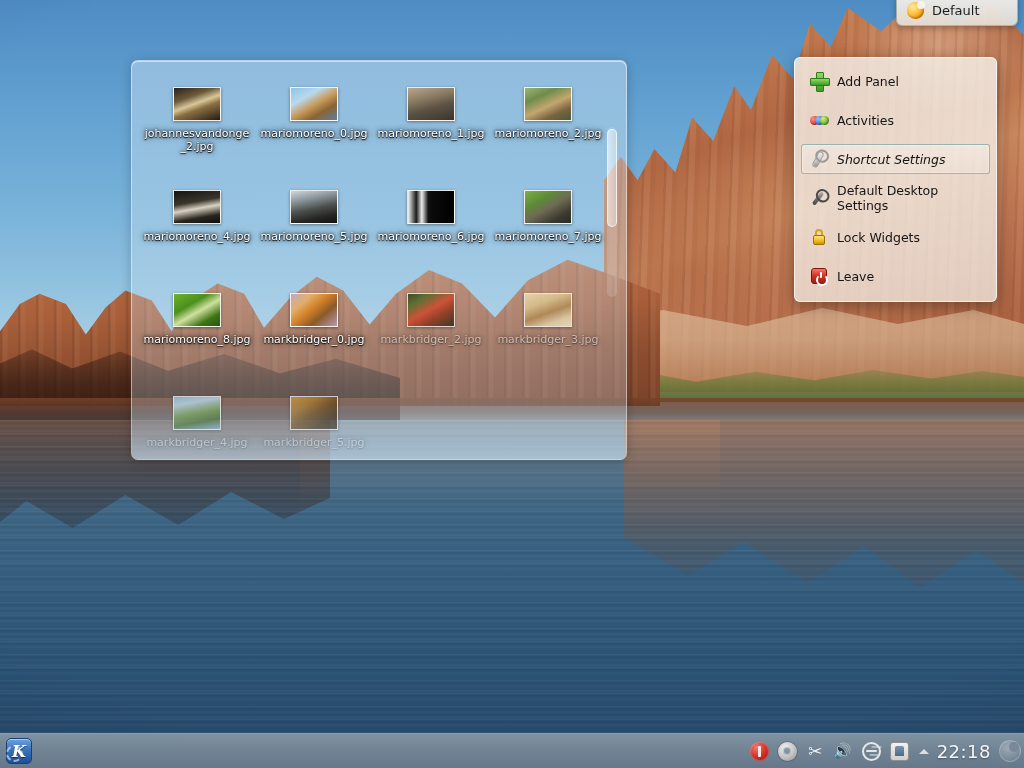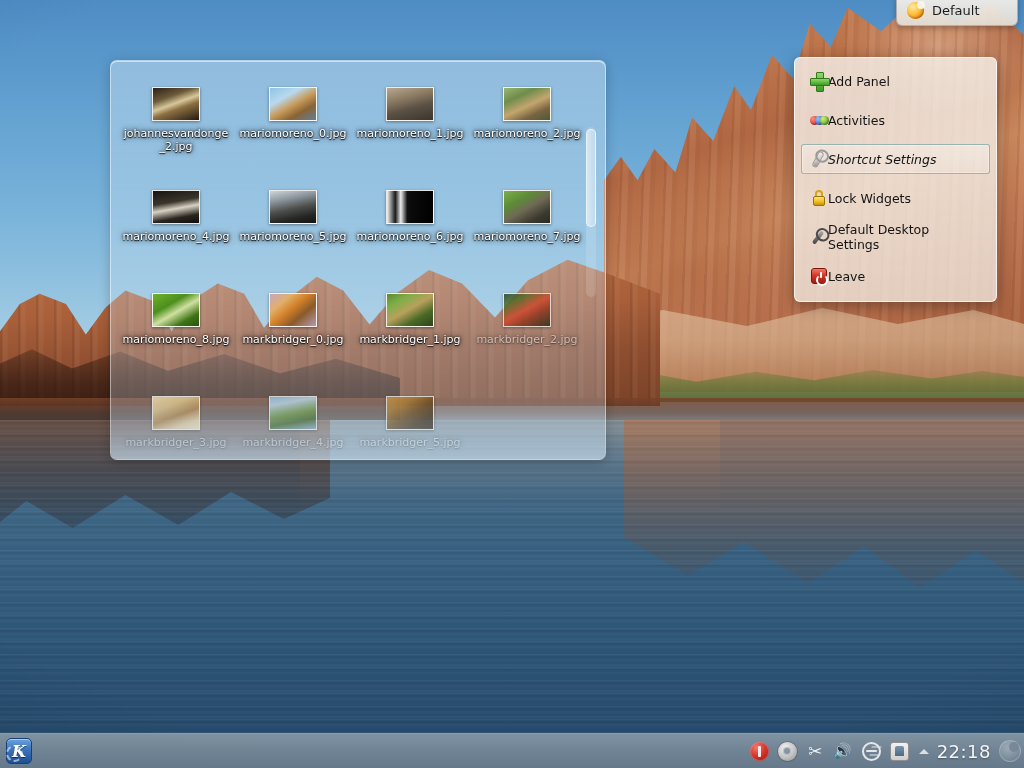--- a/index.html
+++ b/index.html
@@ -153,21 +153,21 @@
       transparent 3px, transparent 26px);
   }
   
   .vignette {
     left: 0; top: 0; width: 1024px; height: 768px;
     background: radial-gradient(ellipse 120% 100% at 50% 45%, transparent 55%, rgba(0,0,0,.16) 100%);
   }
 
   
   #folderview {
-    position: absolute; left: 110px; top: 60px; width: 496px; height: 400px;
+    position: absolute; left: 131px; top: 60px; width: 496px; height: 400px;
     background: linear-gradient(180deg, rgba(225,238,248,.42) 0%, rgba(206,226,241,.34) 45%, rgba(196,218,236,.26) 100%);
     border: 1px solid rgba(255,255,255,.48);
     border-radius: 7px;
     box-shadow: 0 2px 12px rgba(0,0,0,.22), inset 0 1px 0 rgba(255,255,255,.55);
     overflow: hidden;
   }
   
   #folderview::after {
     content: ""; position: absolute; left: 0; right: 0; bottom: 0; height: 58px;
     background: linear-gradient(180deg, rgba(205,224,238,0) 0%, rgba(202,222,238,.30) 55%, rgba(198,220,236,.62) 100%);
@@ -238,21 +238,21 @@
   
   #ctxmenu {
     position: absolute; left: 794px; top: 57px; width: 203px;
     background: linear-gradient(180deg, rgba(247,243,237,.80) 0%, rgba(242,236,228,.76) 100%);
     border: 1px solid rgba(255,255,255,.70);
     border-radius: 6px;
     box-shadow: 0 4px 16px rgba(0,0,0,.34);
     padding: 8px 6px;
   }
   .ctx-item {
-    display: flex; align-items: center; 
+    display: flex; align-items: center; gap: 9px;
     height: 30px; padding: 0 8px; border-radius: 3px;
     font-size: 12.5px; color: #141414; cursor: pointer;
     margin-bottom: 9px;
     border: 1px solid transparent;
   }
   .ctx-item:last-child { margin-bottom: 2px; }
   .ctx-item.selected {
     background: linear-gradient(180deg, rgba(255,255,255,.34), rgba(255,255,255,.16));
     border: 1px solid rgba(128,166,166,.78);
     box-shadow: inset 0 0 0 1px rgba(255,255,255,.30);
@@ -505,24 +505,20 @@
           <div class="fv-label">mariomoreno_7.jpg</div>
         </div>
         <div class="fv-item">
           <div class="fv-thumb" style="background: linear-gradient(150deg, rgb(111, 178, 46) 0%, rgb(76, 143, 28) 34%, rgb(207, 224, 160) 54%, rgb(62, 116, 20) 78%, rgb(43, 84, 16) 100%) 0% 0% / cover;"></div>
           <div class="fv-label">mariomoreno_8.jpg</div>
         </div>
         <div class="fv-item">
           <div class="fv-thumb" style="background: linear-gradient(140deg, rgb(199, 166, 196) 0%, rgb(224, 176, 106) 26%, rgb(212, 129, 42) 46%, rgb(138, 90, 42) 68%, rgb(183, 154, 180) 100%) 0% 0% / cover;"></div>
           <div class="fv-label">markbridger_0.jpg</div>
         </div>
-        <div class="fv-item">
-          <div class="fv-thumb" style="background: linear-gradient(150deg, rgb(94, 138, 44) 0%, rgb(127, 174, 72) 24%, rgb(184, 160, 92) 48%, rgb(74, 106, 38) 72%, rgb(45, 68, 24) 100%) 0% 0% / cover;"></div>
-          <div class="fv-label">markbridger_1.jpg</div>
-        </div>
         <div class="fv-item fv-row-fade">
           <div class="fv-thumb" style="background: linear-gradient(150deg, rgb(36, 58, 24) 0%, rgb(74, 106, 34) 22%, rgb(212, 70, 42) 48%, rgb(143, 48, 24) 68%, rgb(28, 42, 18) 100%) 0% 0% / cover;"></div>
           <div class="fv-label">markbridger_2.jpg</div>
         </div>
         <div class="fv-item fv-row-fade">
           <div class="fv-thumb" style="background: linear-gradient(160deg, rgb(240, 226, 184) 0%, rgb(221, 200, 142) 30%, rgb(176, 138, 82) 56%, rgb(230, 214, 172) 80%, rgb(242, 232, 200) 100%) 0% 0% / cover;"></div>
           <div class="fv-label">markbridger_3.jpg</div>
         </div>
         <div class="fv-item fv-row-fade">
           <div class="fv-thumb" style="background: linear-gradient(170deg, rgb(143, 196, 230) 0%, rgb(184, 216, 234) 22%, rgb(111, 154, 74) 52%, rgb(62, 106, 44) 74%, rgb(122, 168, 200) 100%) 0% 0% / cover;"></div>
@@ -549,33 +545,33 @@
       </div>
       <div class="ctx-item">
         <span class="ctx-ico"><span class="ico-balls"><i></i><i></i><i></i></span></span>
         <span>Activities</span>
       </div>
       <div class="ctx-item selected">
         <span class="ctx-ico">
           <span class="ico-wrench-lite"></span>
         </span>
         <span>Shortcut Settings</span>
+      </div>
+      <div class="ctx-item">
+        <span class="ctx-ico">
+          <span class="ico-wrench-dark"></span>
+        </span>
+        <span>Default Desktop Settings</span>
       </div>
       <div class="ctx-item">
         <span class="ctx-ico">
           <span class="ico-padlock-shackle"></span>
           <span class="ico-padlock-body"></span>
         </span>
         <span>Lock Widgets</span>
-      </div>
-      <div class="ctx-item">
-        <span class="ctx-ico">
-          <span class="ico-wrench-dark"></span>
-        </span>
-        <span>Default Desktop Settings</span>
       </div>
       <div class="ctx-item">
         <span class="ctx-ico">
           <span class="ico-leave"></span>
         </span>
         <span>Leave</span>
       </div>
     </div>
 
   <div id="panel">

